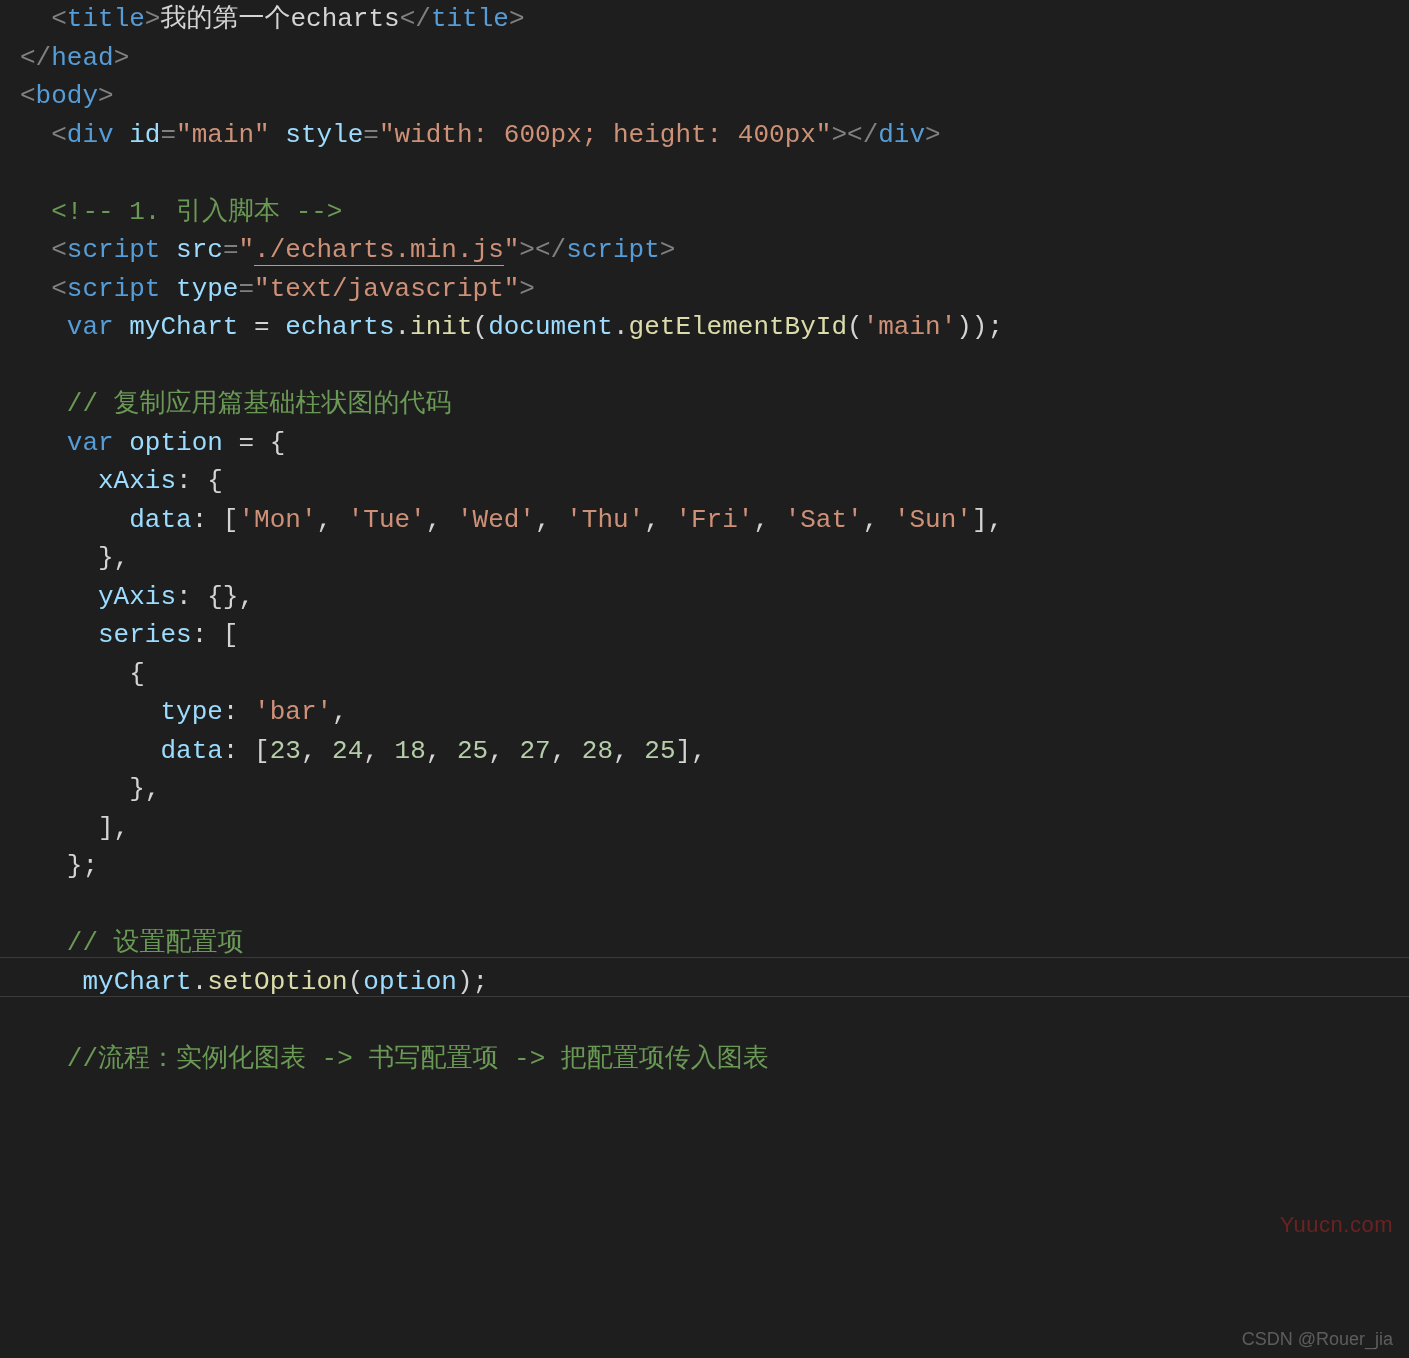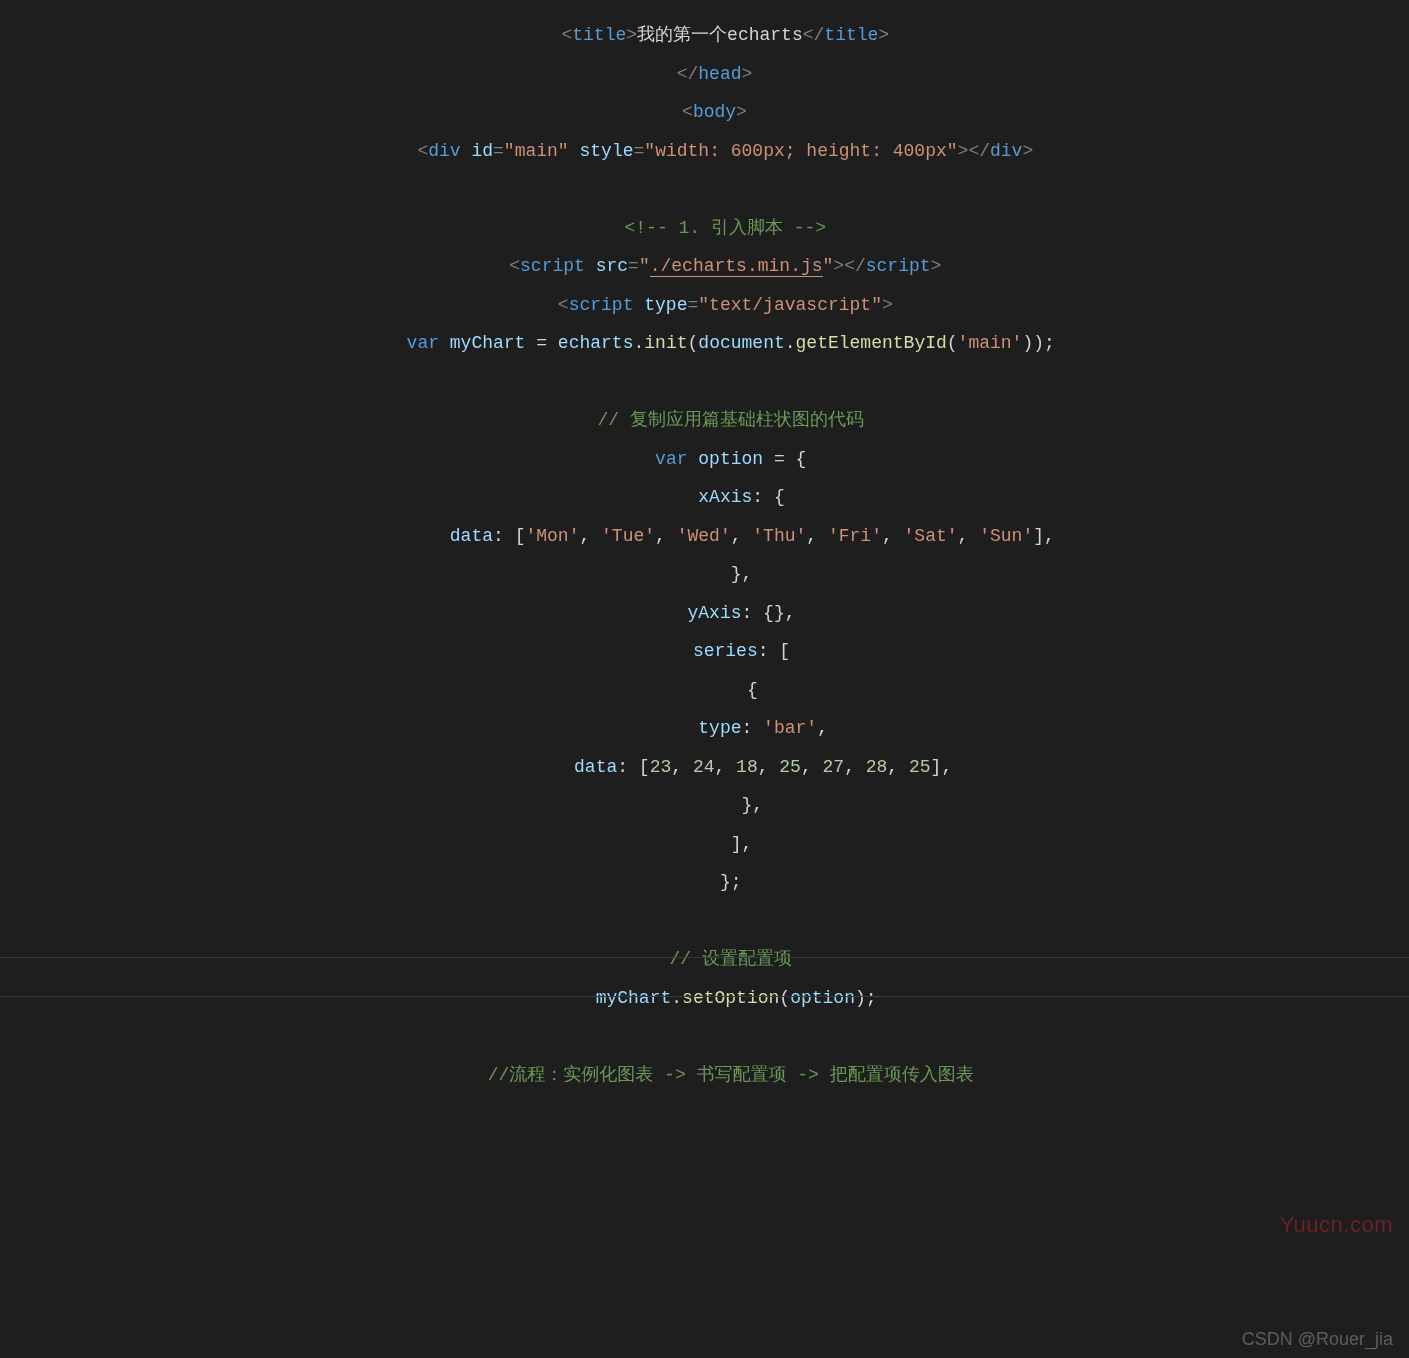--- a/index.html
+++ b/index.html
@@ -5,28 +5,27 @@
   html, body {
     margin: 0;
     padding: 0;
     background: #1e1e1e;
     width: 1409px;
     height: 1358px;
     overflow: hidden;
   }
   pre.code {
     margin: 0;
-    padding: 16px 0 0 20px;
+    padding: 0 0 0 20px;
     font-family: "Consolas", "Courier New", monospace;
-    font-size: 18px;
+    font-size: 26px;
     line-height: 38.5px;
     color: #d4d4d4;
     white-space: pre;
     font-variant-ligatures: none;
-    text-align: center;
   }
   .punct   { color: #808080; }   
   .tag     { color: #569cd6; }   
   .attr    { color: #9cdcfe; }   
   .string  { color: #ce9178; }   
   .comment { color: #6a9955; }   
   .keyword { color: #569cd6; }   
   .varname { color: #9cdcfe; }   
   .func    { color: #dcdcaa; }   
   .number  { color: #b5cea8; }   

